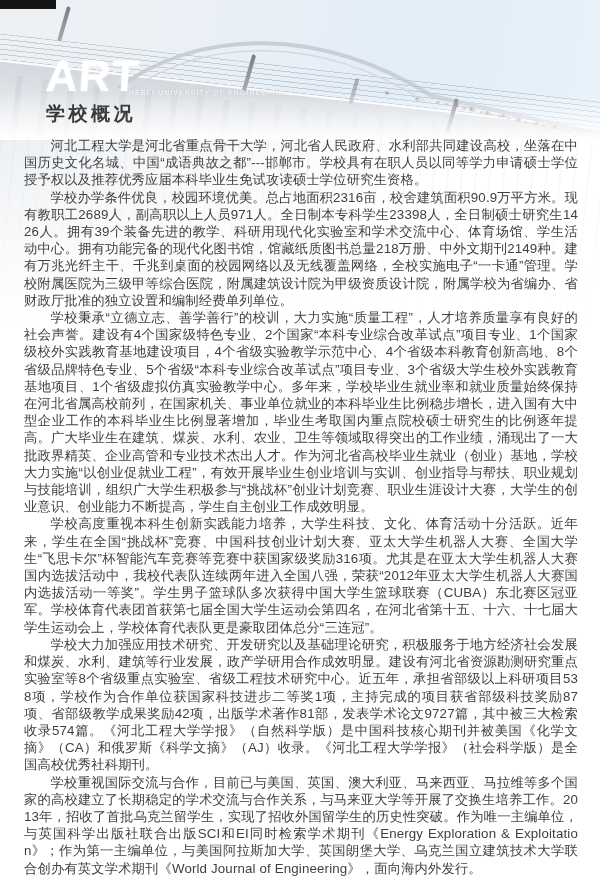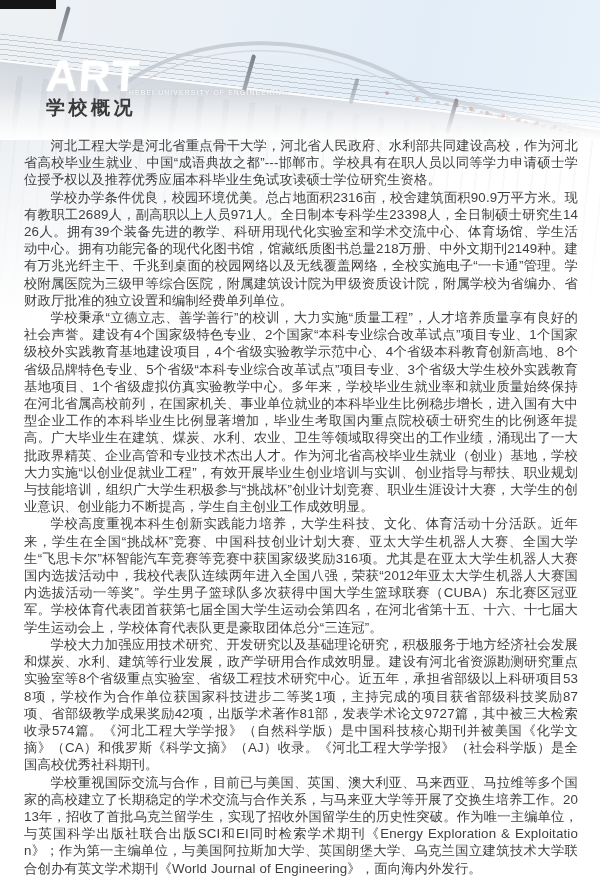--- a/index.html
+++ b/index.html
@@ -70,21 +70,21 @@
     color:#ffffff; font-weight:bold; font-size:44px; line-height:1;
     letter-spacing:1px; transform:skewX(-4deg);
     text-shadow:0 0 3px rgba(255,255,255,0.55);
   }
   .logo-sub {
     position:absolute; left:129px; top:89px; z-index:3;
     color:rgba(255,255,255,0.95); font-size:6.8px; letter-spacing:1.15px;
     text-shadow:0 0 2px rgba(160,170,180,0.6);
   }
   .section-title {
-    position:absolute; left:46px; top:95px; z-index:3;
+    position:absolute; left:46px; top:101px; z-index:3;
     font-size:19px; font-weight:bold; color:#3a3a3a; letter-spacing:3.5px;
   }
 
   
   .article {
     position:absolute; top:137px; left:24px; width:554px; z-index:2;
     font-size:13.3px; line-height:17.2px; letter-spacing:0.15px;
     color:#3f3f3f; text-align:justify;
   }
   .article p { margin:0; text-indent:2em; word-break:break-all; }
@@ -113,19 +113,19 @@
 </div>
 
 <div class="corner-bar"></div>
 <div class="watermark"></div>
 
 <div class="logo">ART</div>
 <div class="logo-sub">HEBEI UNIVERSITY OF ENGINEERING</div>
 <div class="section-title">学校概况</div>
 
 <div class="article">
-  <p>河北工程大学是河北省重点骨干大学，河北省人民政府、水利部共同建设高校，作为河北省高校毕业生就业、中国“成语典故之都”---邯郸市。学校具有在职人员以同等学力申请硕士学位授予权以及推荐优秀应届本科毕业生免试攻读硕士学位研究生资格。</p>
+  <p>河北工程大学是河北省重点骨干大学，河北省人民政府、水利部共同建设高校，坐落在中国历史文化名城、中国“成语典故之都”---邯郸市。学校具有在职人员以同等学力申请硕士学位授予权以及推荐优秀应届本科毕业生免试攻读硕士学位研究生资格。</p>
   <p>学校办学条件优良，校园环境优美。总占地面积2316亩，校舍建筑面积90.9万平方米。现有教职工2689人，副高职以上人员971人。全日制本专科学生23398人，全日制硕士研究生1426人。拥有39个装备先进的教学、科研用现代化实验室和学术交流中心、体育场馆、学生活动中心。拥有功能完备的现代化图书馆，馆藏纸质图书总量218万册、中外文期刊2149种。建有万兆光纤主干、千兆到桌面的校园网络以及无线覆盖网络，全校实施电子“一卡通”管理。学校附属医院为三级甲等综合医院，附属建筑设计院为甲级资质设计院，附属学校为省编办、省财政厅批准的独立设置和编制经费单列单位。</p>
   <p>学校秉承“立德立志、善学善行”的校训，大力实施“质量工程”，人才培养质量享有良好的社会声誉。建设有4个国家级特色专业、2个国家“本科专业综合改革试点”项目专业、1个国家级校外实践教育基地建设项目，4个省级实验教学示范中心、4个省级本科教育创新高地、8个省级品牌特色专业、5个省级“本科专业综合改革试点”项目专业、3个省级大学生校外实践教育基地项目、1个省级虚拟仿真实验教学中心。多年来，学校毕业生就业率和就业质量始终保持在河北省属高校前列，在国家机关、事业单位就业的本科毕业生比例稳步增长，进入国有大中型企业工作的本科毕业生比例显著增加，毕业生考取国内重点院校硕士研究生的比例逐年提高。广大毕业生在建筑、煤炭、水利、农业、卫生等领域取得突出的工作业绩，涌现出了一大批政界精英、企业高管和专业技术杰出人才。作为河北省高校毕业生就业（创业）基地，学校大力实施“以创业促就业工程”，有效开展毕业生创业培训与实训、创业指导与帮扶、职业规划与技能培训，组织广大学生积极参与“挑战杯”创业计划竞赛、职业生涯设计大赛，大学生的创业意识、创业能力不断提高，学生自主创业工作成效明显。</p>
   <p>学校高度重视本科生创新实践能力培养，大学生科技、文化、体育活动十分活跃。近年来，学生在全国“挑战杯”竞赛、中国科技创业计划大赛、亚太大学生机器人大赛、全国大学生“飞思卡尔”杯智能汽车竞赛等竞赛中获国家级奖励316项。尤其是在亚太大学生机器人大赛国内选拔活动中，我校代表队连续两年进入全国八强，荣获“2012年亚太大学生机器人大赛国内选拔活动一等奖”。学生男子篮球队多次获得中国大学生篮球联赛（CUBA）东北赛区冠亚军。学校体育代表团首获第七届全国大学生运动会第四名，在河北省第十五、十六、十七届大学生运动会上，学校体育代表队更是豪取团体总分“三连冠”。</p>
   <p>学校大力加强应用技术研究、开发研究以及基础理论研究，积极服务于地方经济社会发展和煤炭、水利、建筑等行业发展，政产学研用合作成效明显。建设有河北省资源勘测研究重点实验室等8个省级重点实验室、省级工程技术研究中心。近五年，承担省部级以上科研项目538项，学校作为合作单位获国家科技进步二等奖1项，主持完成的项目获省部级科技奖励87项、省部级教学成果奖励42项，出版学术著作81部，发表学术论文9727篇，其中被三大检索收录574篇。《河北工程大学学报》（自然科学版）是中国科技核心期刊并被美国《化学文摘》（CA）和俄罗斯《科学文摘》（AJ）收录。《河北工程大学学报》（社会科学版）是全国高校优秀社科期刊。</p>
   <p>学校重视国际交流与合作，目前已与美国、英国、澳大利亚、马来西亚、马拉维等多个国家的高校建立了长期稳定的学术交流与合作关系，与马来亚大学等开展了交换生培养工作。2013年，招收了首批乌克兰留学生，实现了招收外国留学生的历史性突破。作为唯一主编单位，与英国科学出版社联合出版SCI和EI同时检索学术期刊《Energy Exploration &amp; Exploitation》；作为第一主编单位，与美国阿拉斯加大学、英国朗堡大学、乌克兰国立建筑技术大学联合创办有英文学术期刊《World Journal of Engineering》，面向海内外发行。</p>
 </div>
 
 </body></html>

